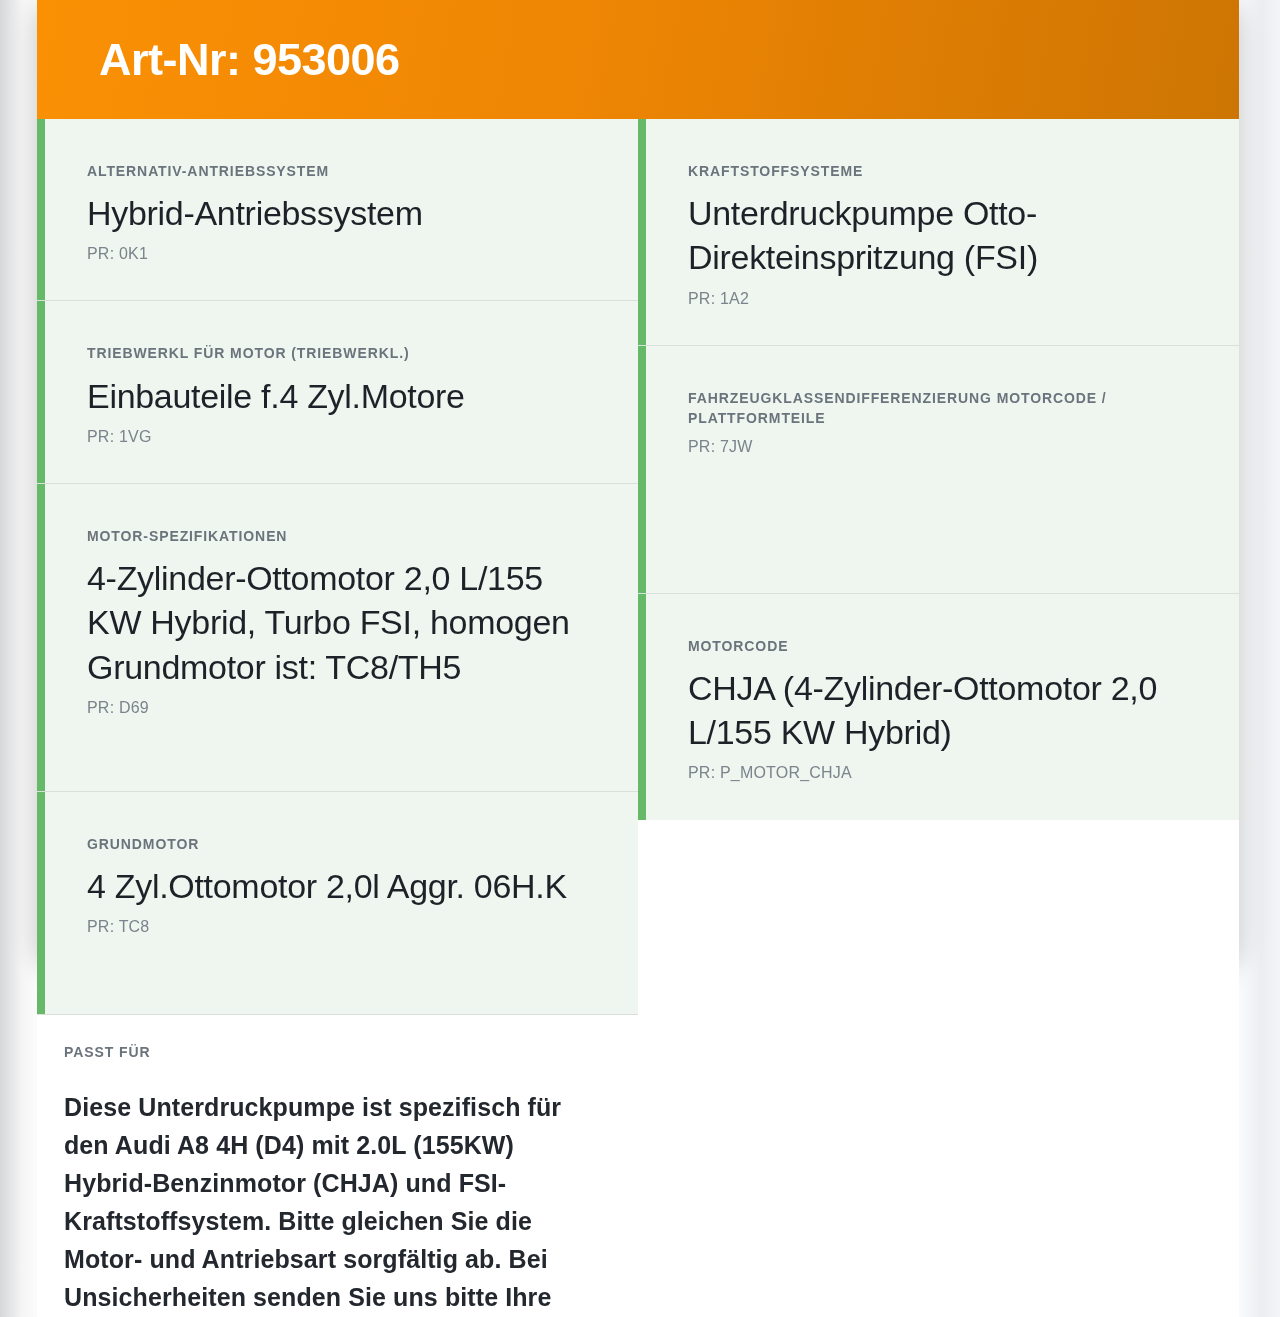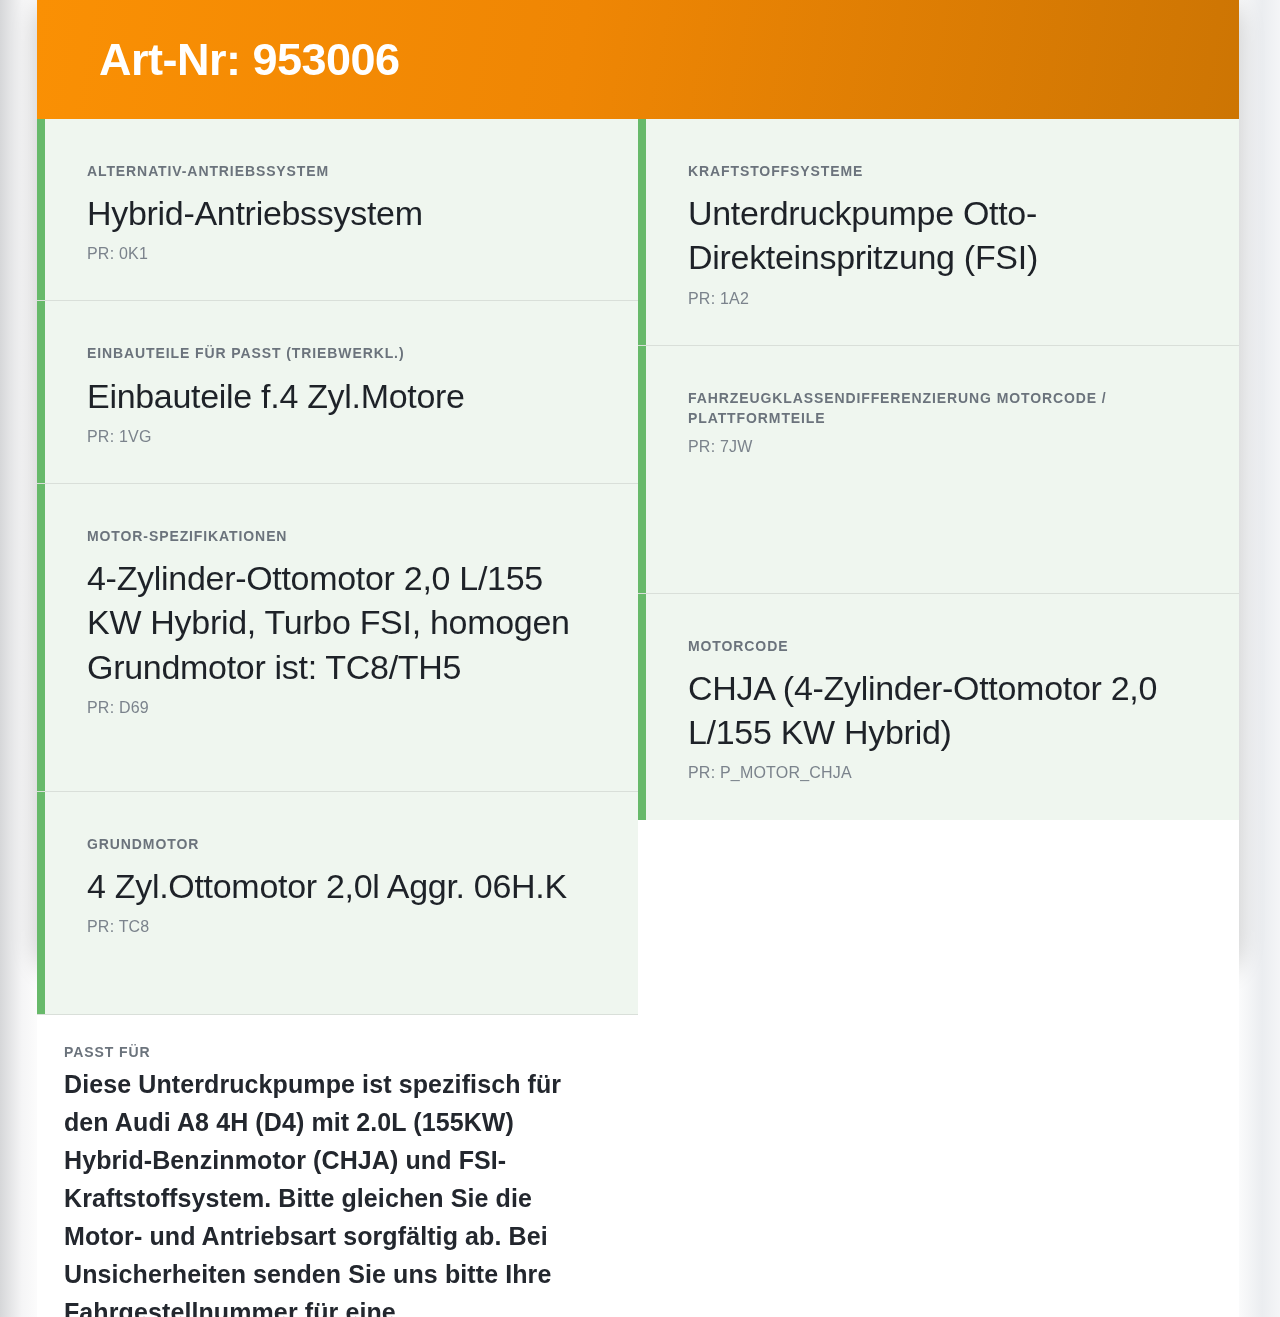--- a/index.html
+++ b/index.html
@@ -51,21 +51,21 @@
     color:var(--pr-gray); font-size:16px; font-weight:500; letter-spacing:.2px;
   }
   
   .c-l1{min-height:180px;} .c-l2{min-height:179px;}
   .c-l3{min-height:308px;} .c-l4{min-height:223px;}
   .c-r1{min-height:220px;} .c-r2{min-height:248px;} .c-r3{min-height:220px;}
   .card--plain{
     background:#ffffff; border-left:none; flex:1 1 auto;
     padding:27px 30px 24px 27px;
   }
-  .card--plain .lbl{margin-bottom:3px;}
+  .card--plain .lbl{margin-bottom:26px;}
   .card--plain .fit-text{
     color:#23272e; font-size:25px; font-weight:600; line-height:1.52;
     letter-spacing:.1px; max-width:552px;
   }
   .ftr{
     position:relative; flex:0 0 83px; height:83px; background:var(--footer-bg);
     display:flex; align-items:center; justify-content:center; padding-right:132px;
   }
   
   .doc{
@@ -97,21 +97,21 @@
 
   <div class="cols">
 
     <div class="col">
       <section class="card c-l1">
         <div class="lbl">ALTERNATIV-ANTRIEBSSYSTEM</div>
         <div class="ttl">Hybrid-Antriebssystem</div>
         <div class="pr">PR: 0K1</div>
       </section>
       <section class="card c-l2">
-        <div class="lbl">EINBAUTEILE FÜR PASST (TRIEBWERKL.)</div>
+        <div class="lbl">TRIEBWERKL FÜR MOTOR (TRIEBWERKL.)</div>
         <div class="ttl">Einbauteile f.4 Zyl.Motore</div>
         <div class="pr">PR: 1VG</div>
       </section>
       <section class="card c-l3">
         <div class="lbl">MOTOR-SPEZIFIKATIONEN</div>
         <div class="ttl">4-Zylinder-Ottomotor 2,0 L/155 KW Hybrid, Turbo FSI, homogen Grundmotor ist: TC8/TH5</div>
         <div class="pr">PR: D69</div>
       </section>
       <section class="card c-l4">
         <div class="lbl">GRUNDMOTOR</div>

